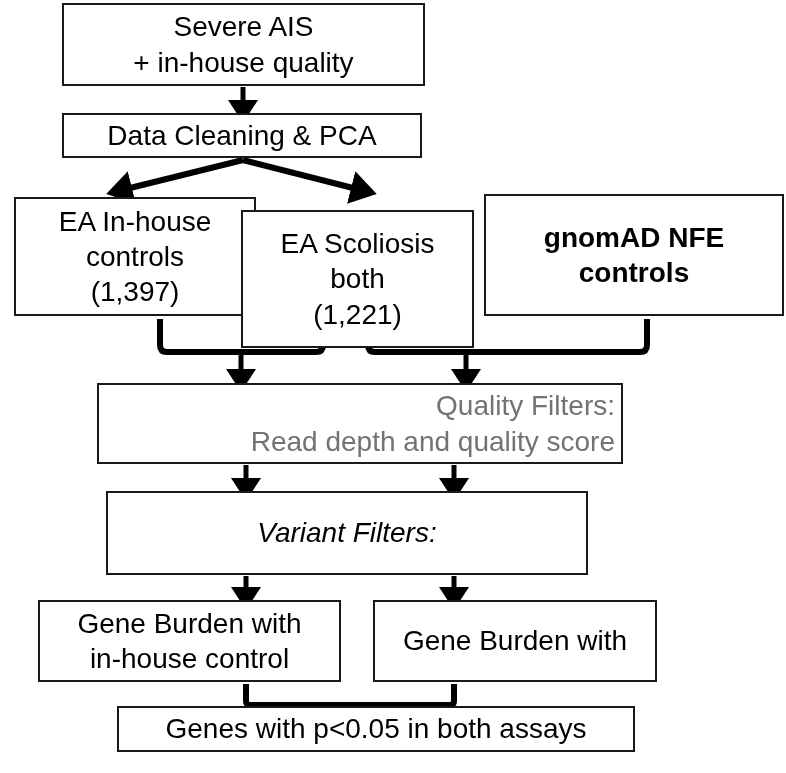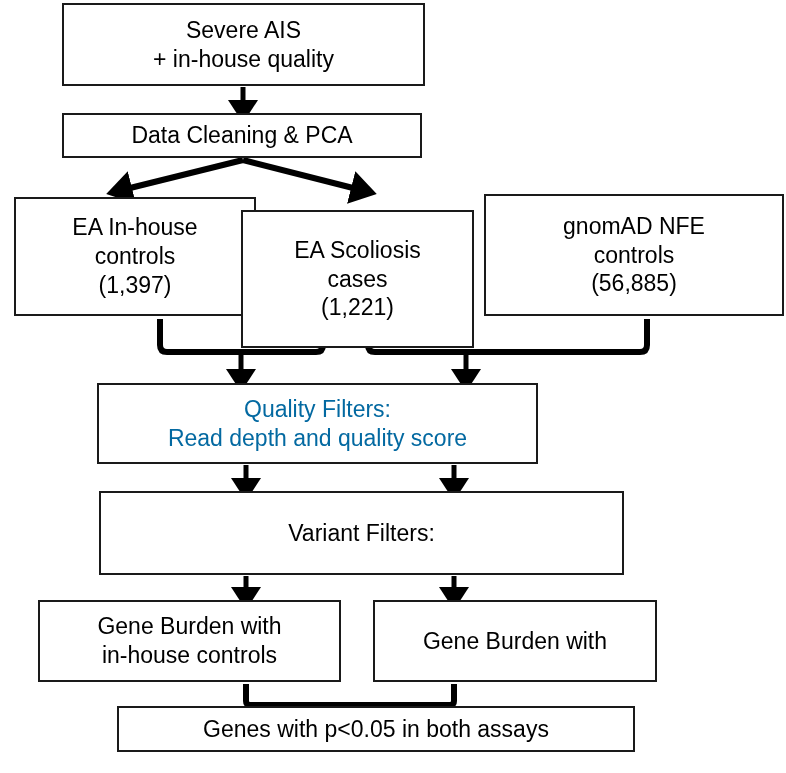--- a/index.html
+++ b/index.html
@@ -19,21 +19,21 @@
     position: absolute;
     box-sizing: border-box;
     border: 2px solid #1a1a1a;
     background: #ffffff;
     display: flex;
     flex-direction: column;
     align-items: center;
     justify-content: center;
     text-align: center;
     color: #000000;
-    font-size: 23px;
+    font-size: 28px;
     line-height: 1.26;
     padding: 2px 6px;
     z-index: 2;
   }
   .node .line {
     display: block;
     white-space: nowrap;
   }
   #connectors {
     position: absolute;
@@ -92,42 +92,41 @@
   </div>
 
   <div class="node" style="left: 14px; top: 197px; width: 242px; height: 119px; border-color: rgb(26, 26, 26); color: rgb(0, 0, 0);">
     <span class="line">EA In-house</span>
     <span class="line">controls</span>
     <span class="line">(1,397)</span>
   </div>
 
   <div class="node" style="left: 241px; top: 210px; width: 233px; height: 138px; border-color: rgb(26, 26, 26); color: rgb(0, 0, 0);">
     <span class="line">EA Scoliosis</span>
-    <span class="line">cases</span>
+    <span class="line">both</span>
     <span class="line">(1,221)</span>
   </div>
 
-  <div class="node" style="left: 484px; top: 194px; width: 300px; height: 122px; border-color: rgb(26, 26, 26); color: rgb(0, 0, 0);">
+  <div class="node" style="left: 484px; top: 194px; width: 300px; height: 122px; border-color: rgb(26, 26, 26); color: rgb(0, 0, 0); font-weight: bold;">
     <span class="line">gnomAD NFE</span>
     <span class="line">controls</span>
-    <span class="line">(56,885)</span>
   </div>
 
-  <div class="node" style="left: 97px; top: 383px; width: 441px; height: 81px; border-color: rgb(26, 26, 26); color: #0369a1;">
+  <div class="node" style="left: 97px; top: 383px; width: 526px; height: 81px; border-color: rgb(26, 26, 26); color: #737373; align-items: flex-end;">
     <span class="line">Quality Filters:</span>
     <span class="line">Read depth and quality score</span>
   </div>
 
-  <div class="node" style="left: 99px; top: 491px; width: 525px; height: 84px; border-color: rgb(26, 26, 26); color: rgb(0, 0, 0);">
+  <div class="node" style="left: 106px; top: 491px; width: 482px; height: 84px; border-color: rgb(26, 26, 26); color: rgb(0, 0, 0); font-style: italic;">
     <span class="line">Variant Filters:</span>
   </div>
 
   <div class="node" style="left: 38px; top: 600px; width: 303px; height: 82px; border-color: rgb(26, 26, 26); color: rgb(0, 0, 0);">
     <span class="line">Gene Burden with</span>
-    <span class="line">in-house controls</span>
+    <span class="line">in-house control</span>
   </div>
 
   <div class="node" style="left: 373px; top: 600px; width: 284px; height: 82px; border-color: rgb(26, 26, 26); color: rgb(0, 0, 0);">
     <span class="line">Gene Burden with</span>
   </div>
 
   <div class="node" style="left: 117px; top: 706px; width: 518px; height: 46px; border-color: rgb(26, 26, 26); color: rgb(0, 0, 0); align-items: center;">
     <span class="line">Genes with p&lt;0.05 in both assays</span>
   </div>
 

